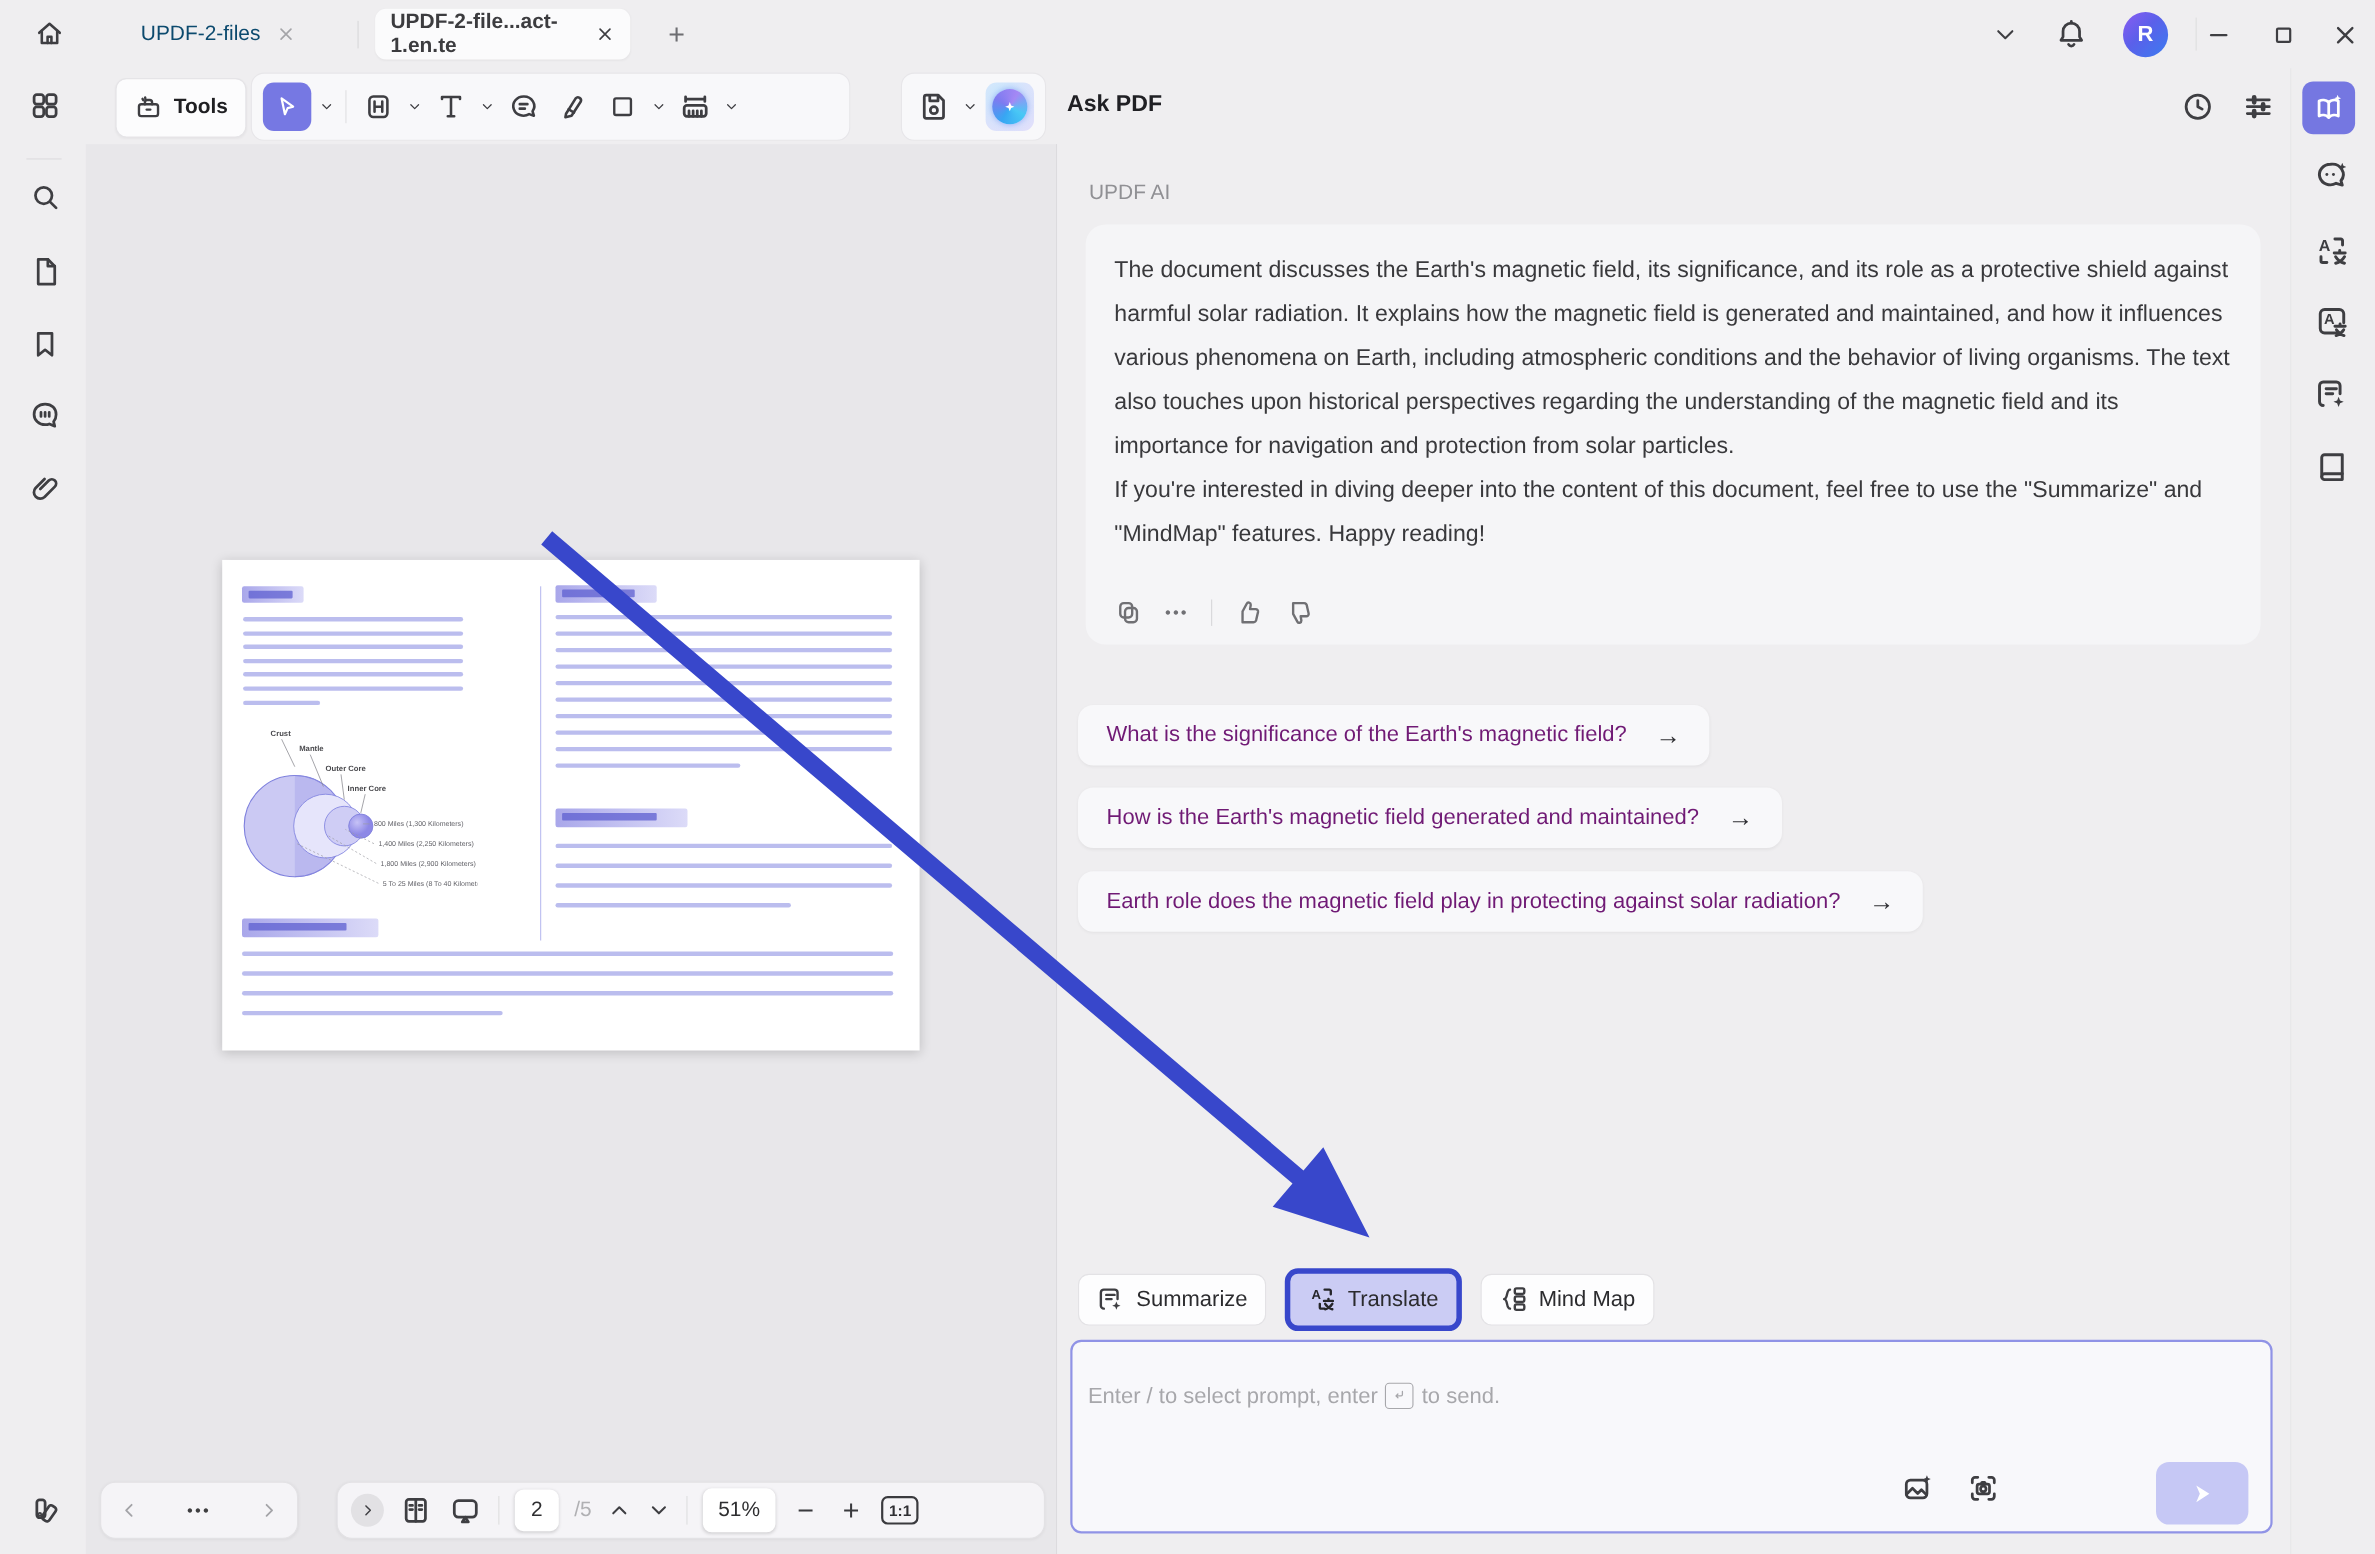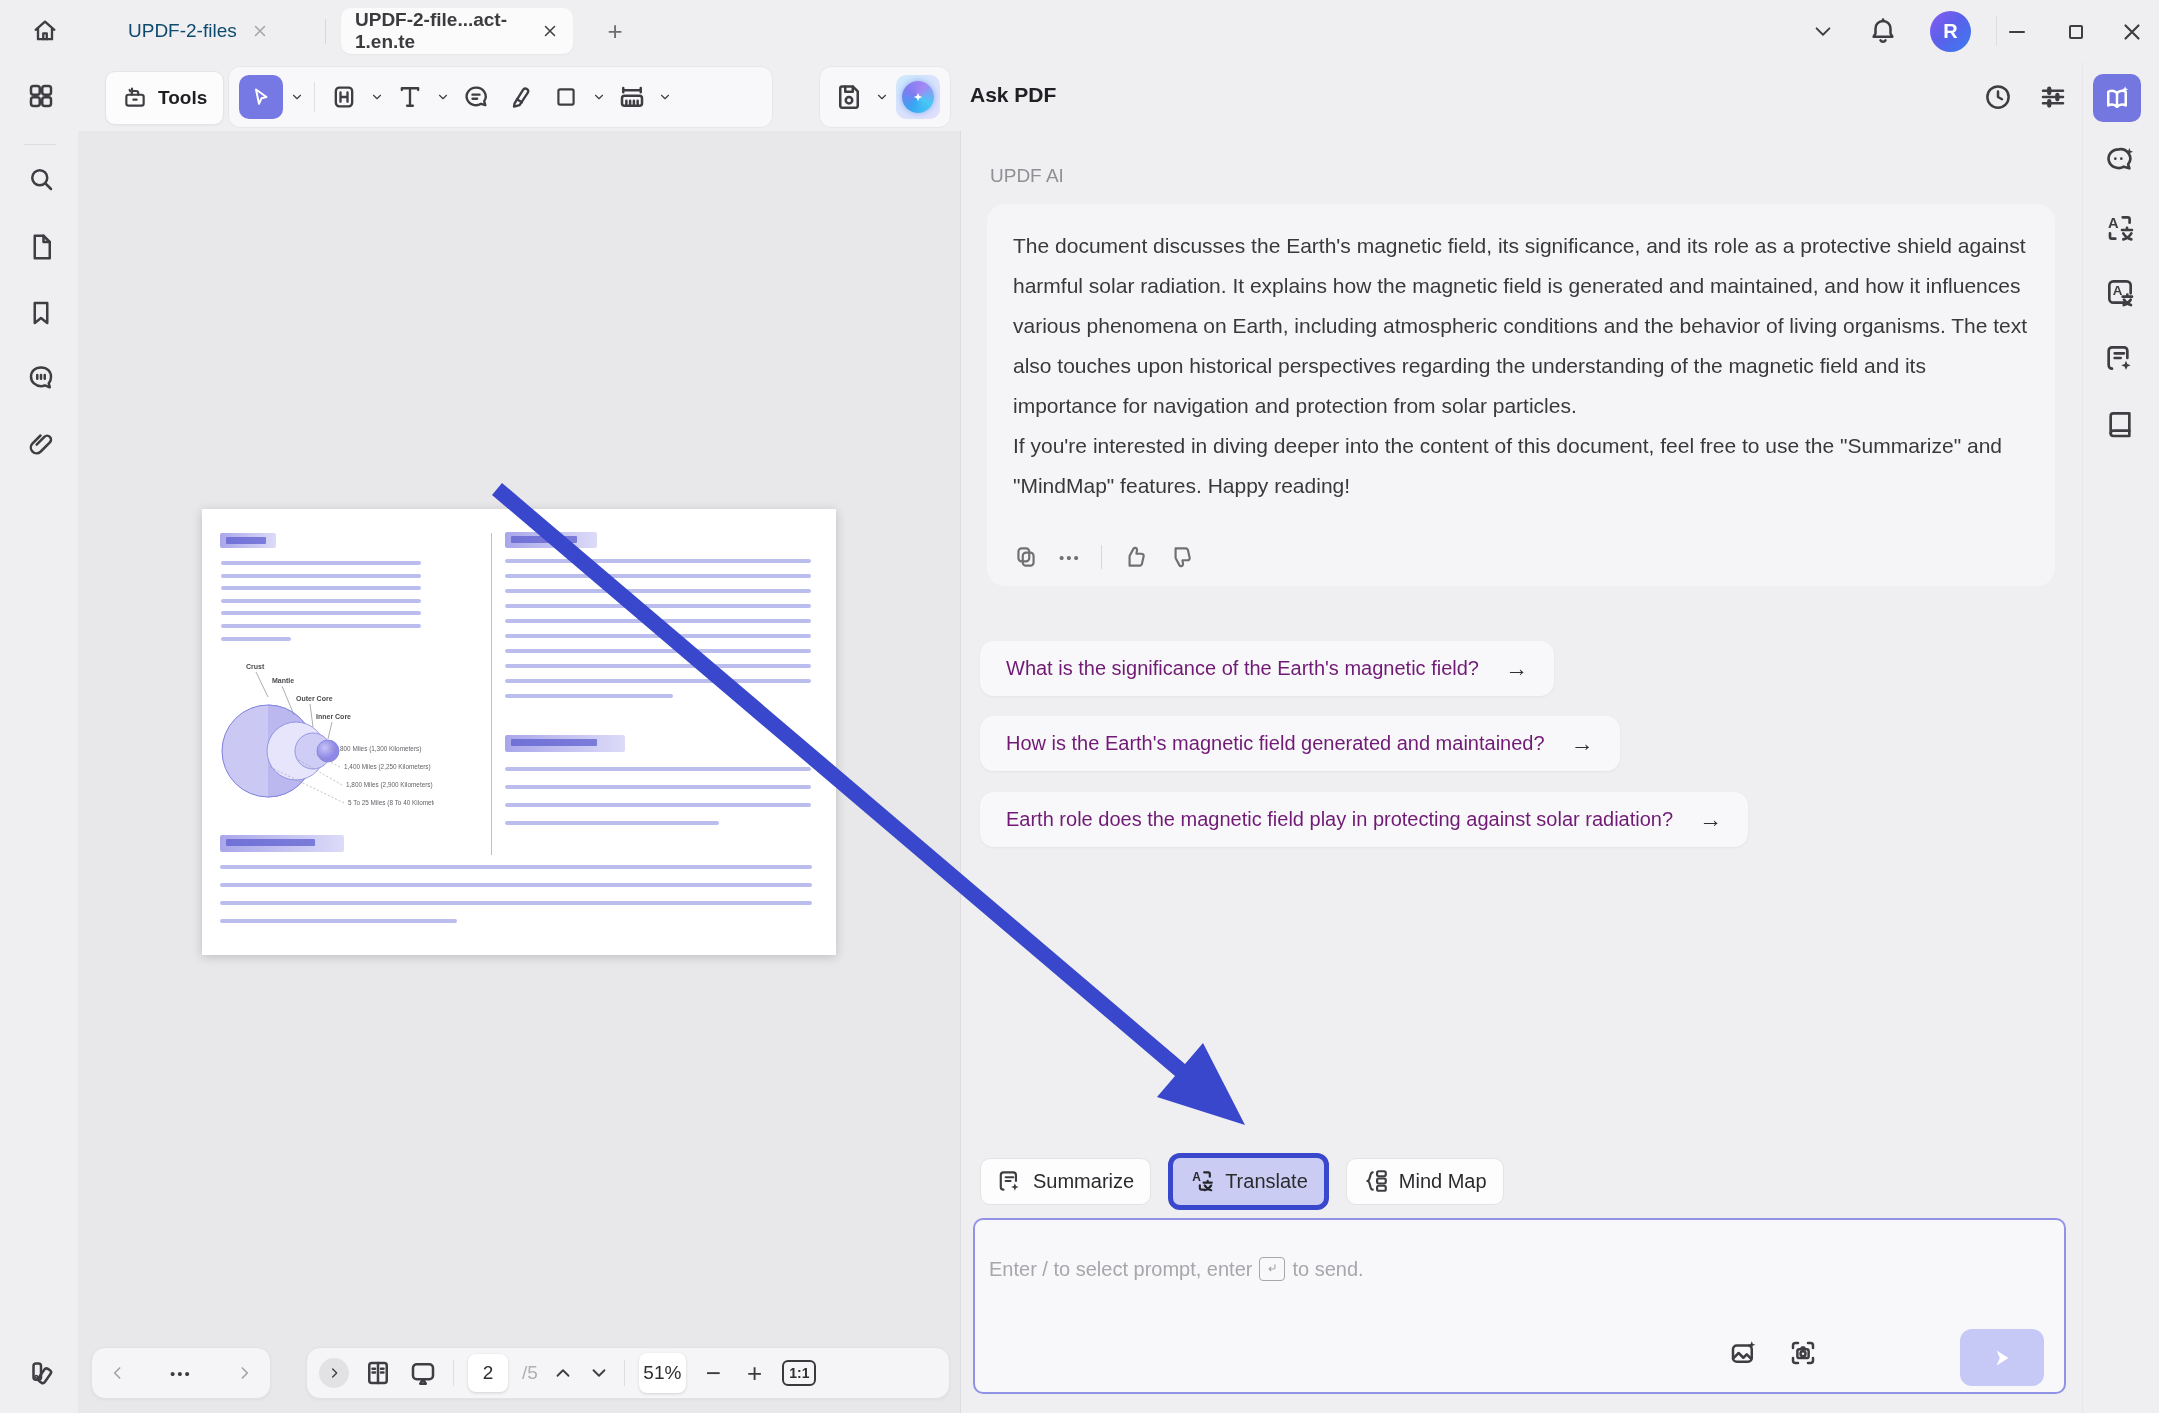--- a/index.html
+++ b/index.html
@@ -65,21 +65,21 @@
   
   .nav-group{position:absolute;top:1216px;height:52px;background:#f5f4f7;border:1px solid #e3e2e5;border-radius:14px;
     display:flex;align-items:center;box-sizing:border-box;box-shadow:0 1px 3px rgba(0,0,0,0.05);}
   #nav-left{left:13px;width:180px;justify-content:space-between;padding:0 16px;}
   #nav-center{left:228px;width:644px;gap:14px;padding:0 12px;}
   .nav-dots{font-size:15px;color:#3e3e40;letter-spacing:2px;}
   .circ-btn{width:30px;height:30px;border-radius:50%;background:#e2e1e4;display:flex;align-items:center;justify-content:center;}
   .pill{background:#ffffff;border-radius:8px;box-shadow:0 1px 3px rgba(0,0,0,0.14);display:flex;align-items:center;justify-content:center;
     font-size:19px;color:#2e2e30;}
   .page-pill{width:40px;height:38px;}
-  .zoom-pill{width:47px;height:40px;}
+  .zoom-pill{width:66px;height:40px;}
   .page-total{font-size:19px;color:#b0b0b3;}
   .nav-sep{width:1px;height:26px;background:#dededf;}
   .fit-btn{border:2px solid #3a3a3e;border-radius:6px;font-size:14px;font-weight:700;color:#2f2f33;padding:3px 5px;}
 
   
   #panel{position:absolute;left:961px;top:62px;width:1121px;height:1351px;background:#efeef0;}
   .panel-title{position:absolute;left:9px;top:21px;font-size:21px;font-weight:700;color:#202024;}
   .ph-icon{position:absolute;top:20px;}
   .sender{position:absolute;left:29px;top:103px;font-size:19px;color:#909094;}
   .bubble{position:absolute;left:26px;top:142px;width:1068px;height:382px;background:#f5f5f7;border-radius:18px;box-sizing:border-box;

